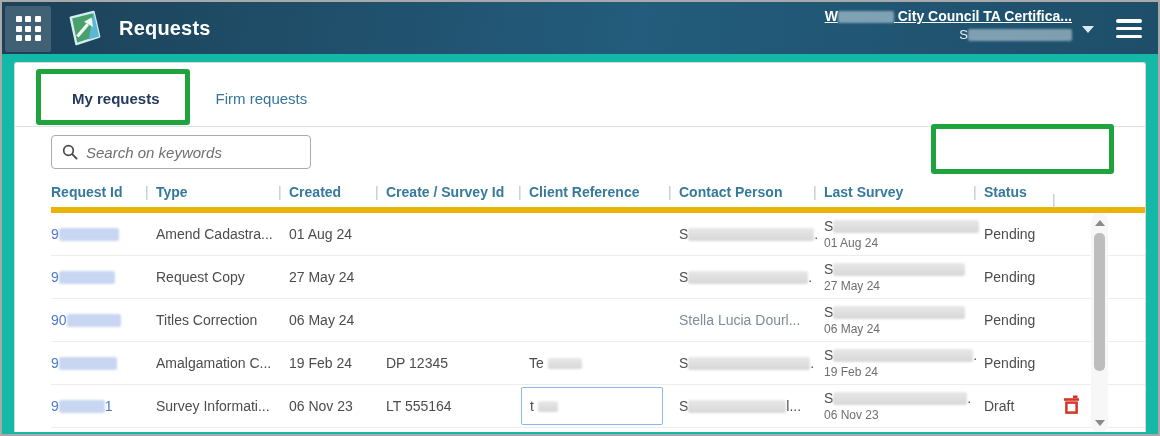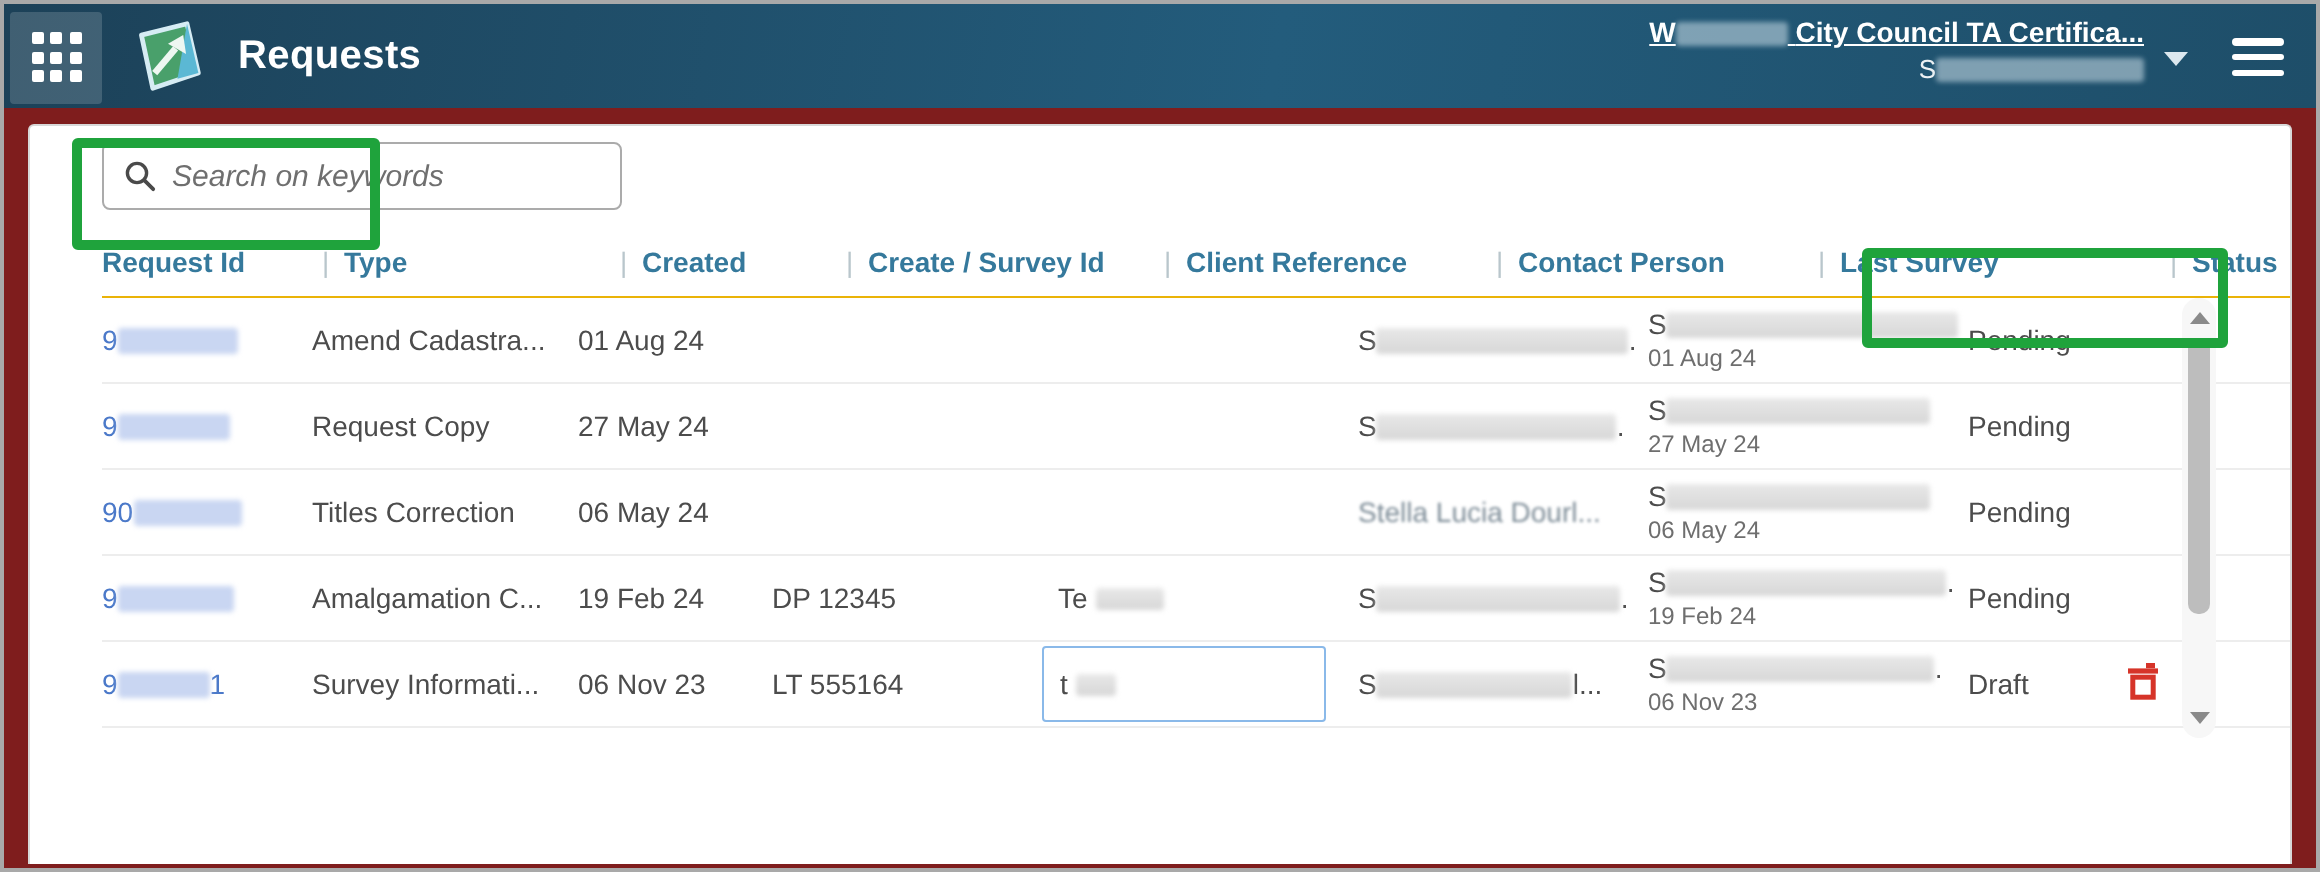--- a/index.html
+++ b/index.html
@@ -1,19 +1,19 @@
 <!DOCTYPE html>
 <html><head>
 <meta charset="utf-8">
 <style>
   * { margin:0; padding:0; box-sizing:border-box; }
   html,body { width:1160px; height:436px; font-family:"Liberation Sans", sans-serif; }
   .screen {
     position:relative; width:1160px; height:436px;
-    border:2px solid #a9a9a9; background:#7f1d1d; overflow:hidden;
+    border:2px solid #a9a9a9; background:#14b8a6; overflow:hidden;
   }
 
   
   .app-header {
     position:relative; height:52px;
     background:linear-gradient(100deg,#1c4158 0%, #235c7c 55%, #1e4e69 100%);
     display:flex; align-items:center;
   }
   .apps-btn {
     width:46px; height:46px; margin:1px 0 0 3px; border-radius:2px;
@@ -75,21 +75,21 @@
     font-family:"Liberation Sans", sans-serif;
   }
 
   
   .table { position:relative; padding-left:36px; height:256px; }
   .thead, .tr {
     display:grid;
     grid-template-columns:105px 133px 97px 143px 150px 145px 160px 79px 30px;
     align-items:center;
   }
-  .thead { height:36px; border-bottom:1px solid #eab308;gap:16px; }
+  .thead { height:36px; border-bottom:6px solid #eab308; }
   .th { position:relative; font-size:14px; font-weight:700; color:#35799c; white-space:nowrap; }
   .th + .th::before { content:"|"; position:absolute; left:-11px; top:0; color:#b9c6cc; font-weight:400; }
   .tr { height:43px; border-bottom:1px solid #ededed; }
   .td { font-size:14px; color:#4c4c4c; white-space:nowrap; overflow:visible; padding-right:8px; }
   .td .link { color:#4b79c9; cursor:pointer; }
   .ref-box { display:inline-flex; align-items:center; }
   .ref-box.focused {
     border:1px solid #8ab9e9; border-radius:2px; background:#fff;
     height:38px; width:142px; padding:0 8px; margin-left:-8px;
   }
@@ -154,20 +154,29 @@
       <span class="caret"></span>
     </div>
     <div class="hamburger">
         <i></i>
         <i></i>
         <i></i>
       </div>
   </div>
 
   <div class="card">
+    <div class="tabbar">
+      <div class="tab active">
+        <span>My requests</span>
+        <span class="underline"></span>
+      </div>
+      <div class="tab inactive">
+        <span>Firm requests</span>
+      </div>
+    </div>
 
     <div class="toolbar">
       <div class="search-box">
         <svg width="16" height="16" viewBox="0 0 16 16">
           <circle cx="6.5" cy="6.5" r="4.8" fill="none" stroke="#4a4a4a" stroke-width="1.7"></circle>
           <line x1="10.2" y1="10.2" x2="14.6" y2="14.6" stroke="#4a4a4a" stroke-width="1.9" stroke-linecap="round"></line>
         </svg>
         <input type="text" placeholder="Search on keywords" style="">
       </div>
     </div>

